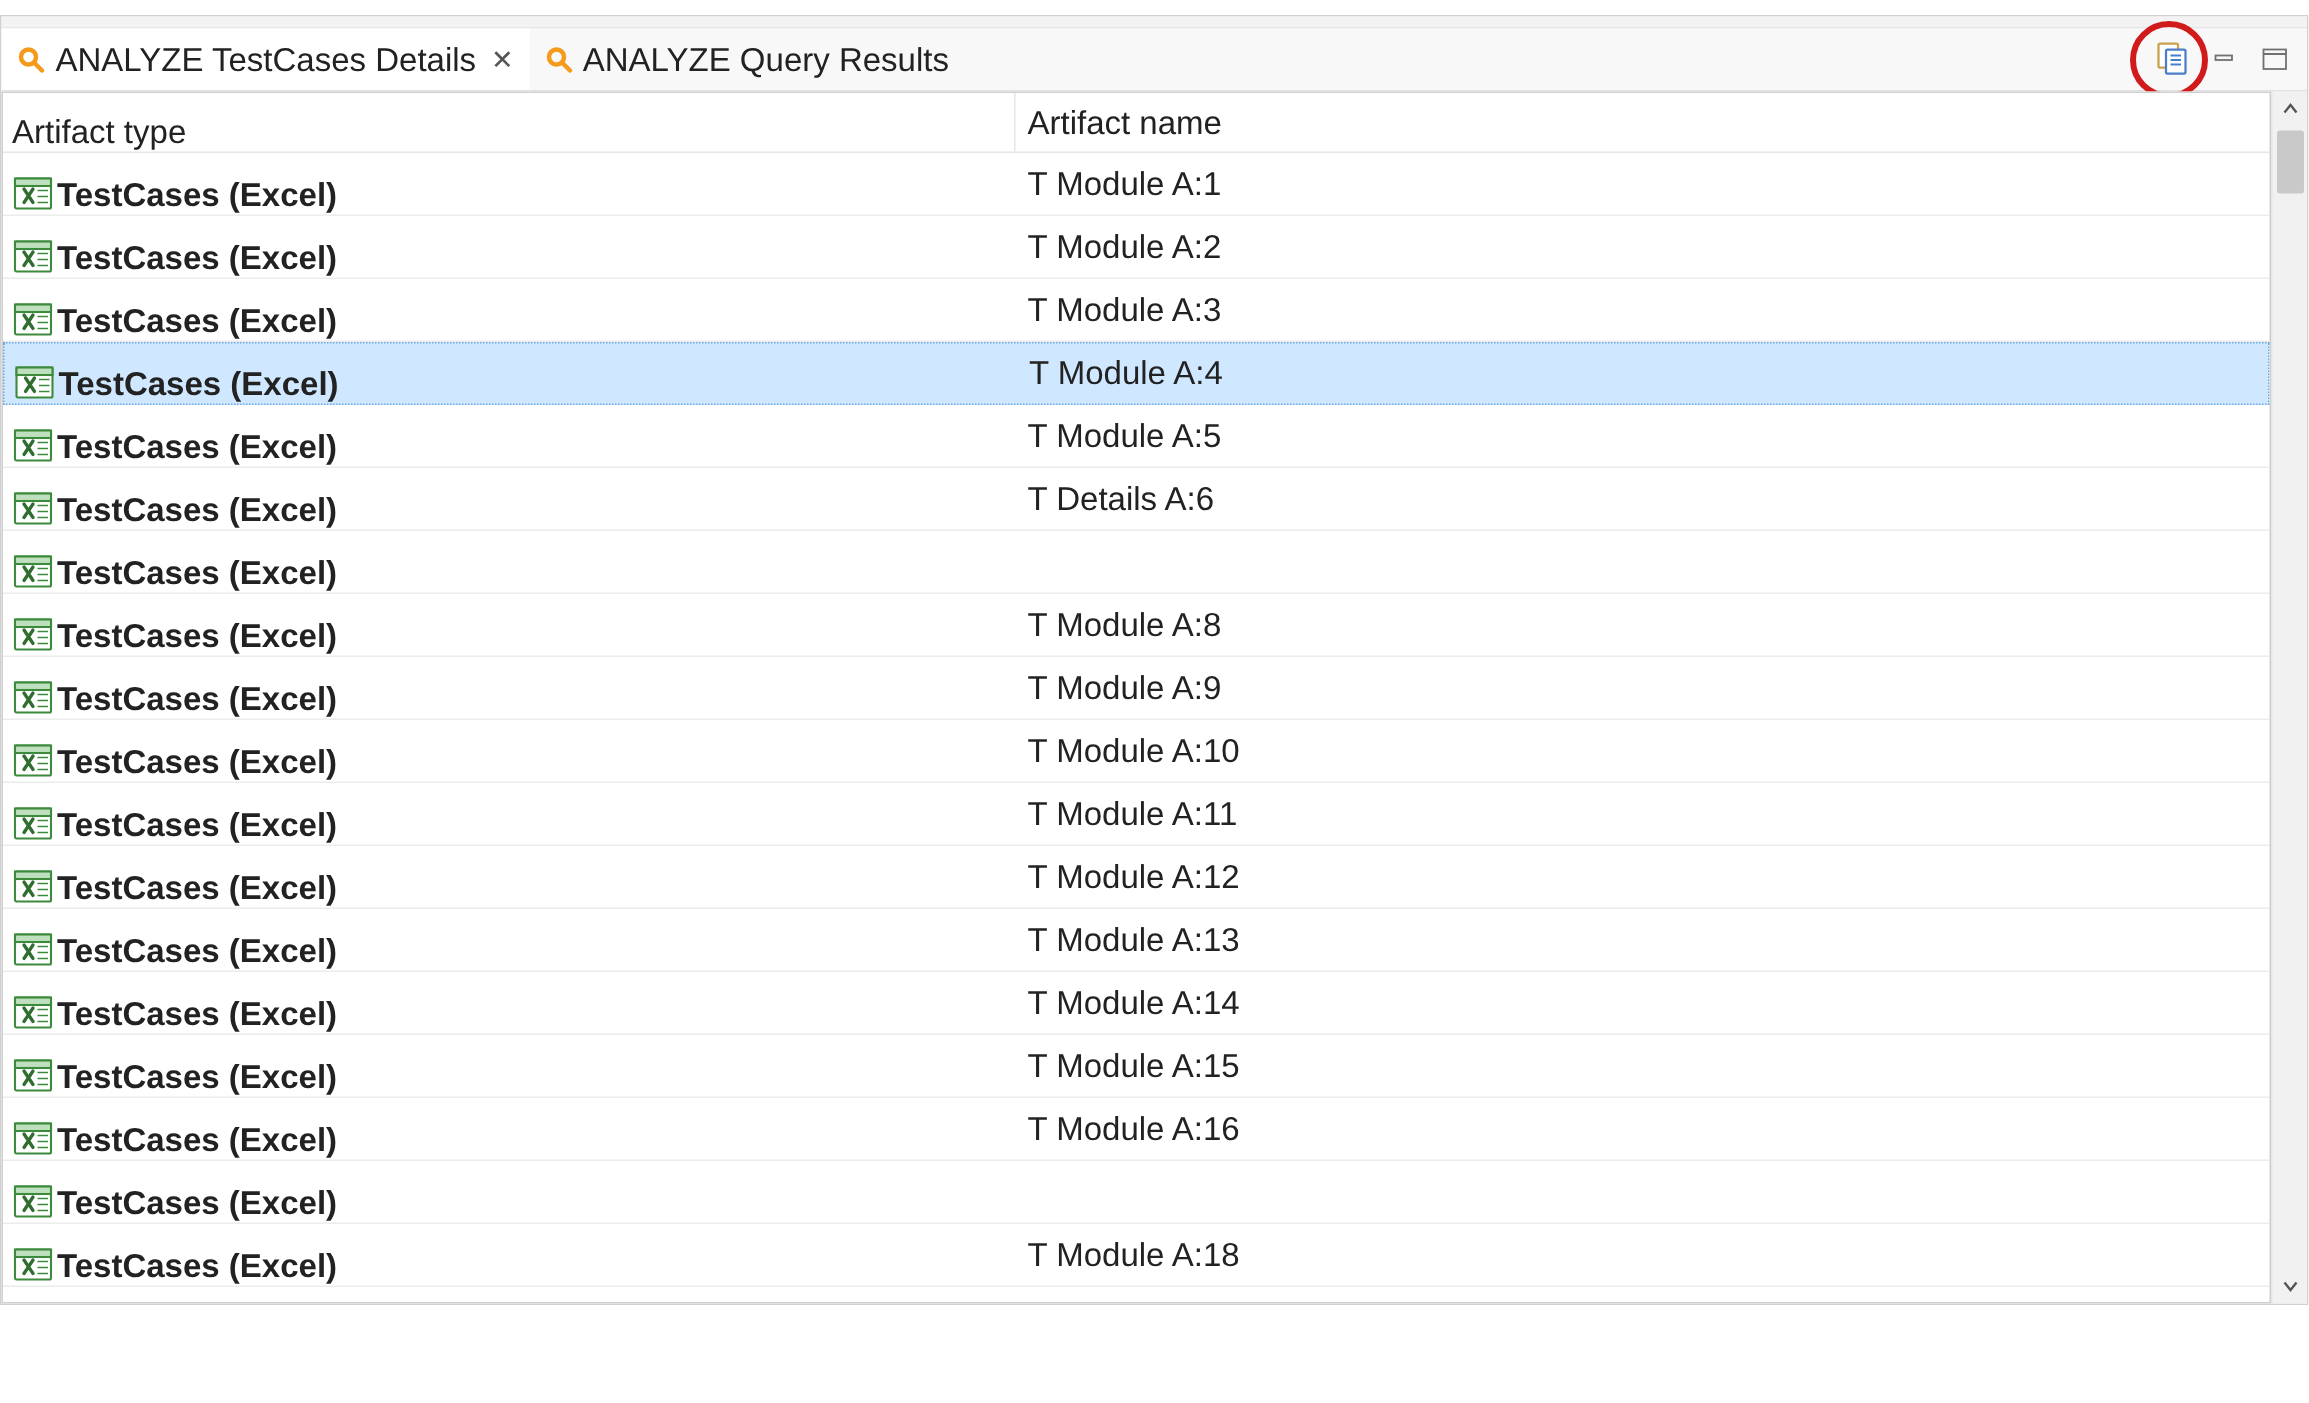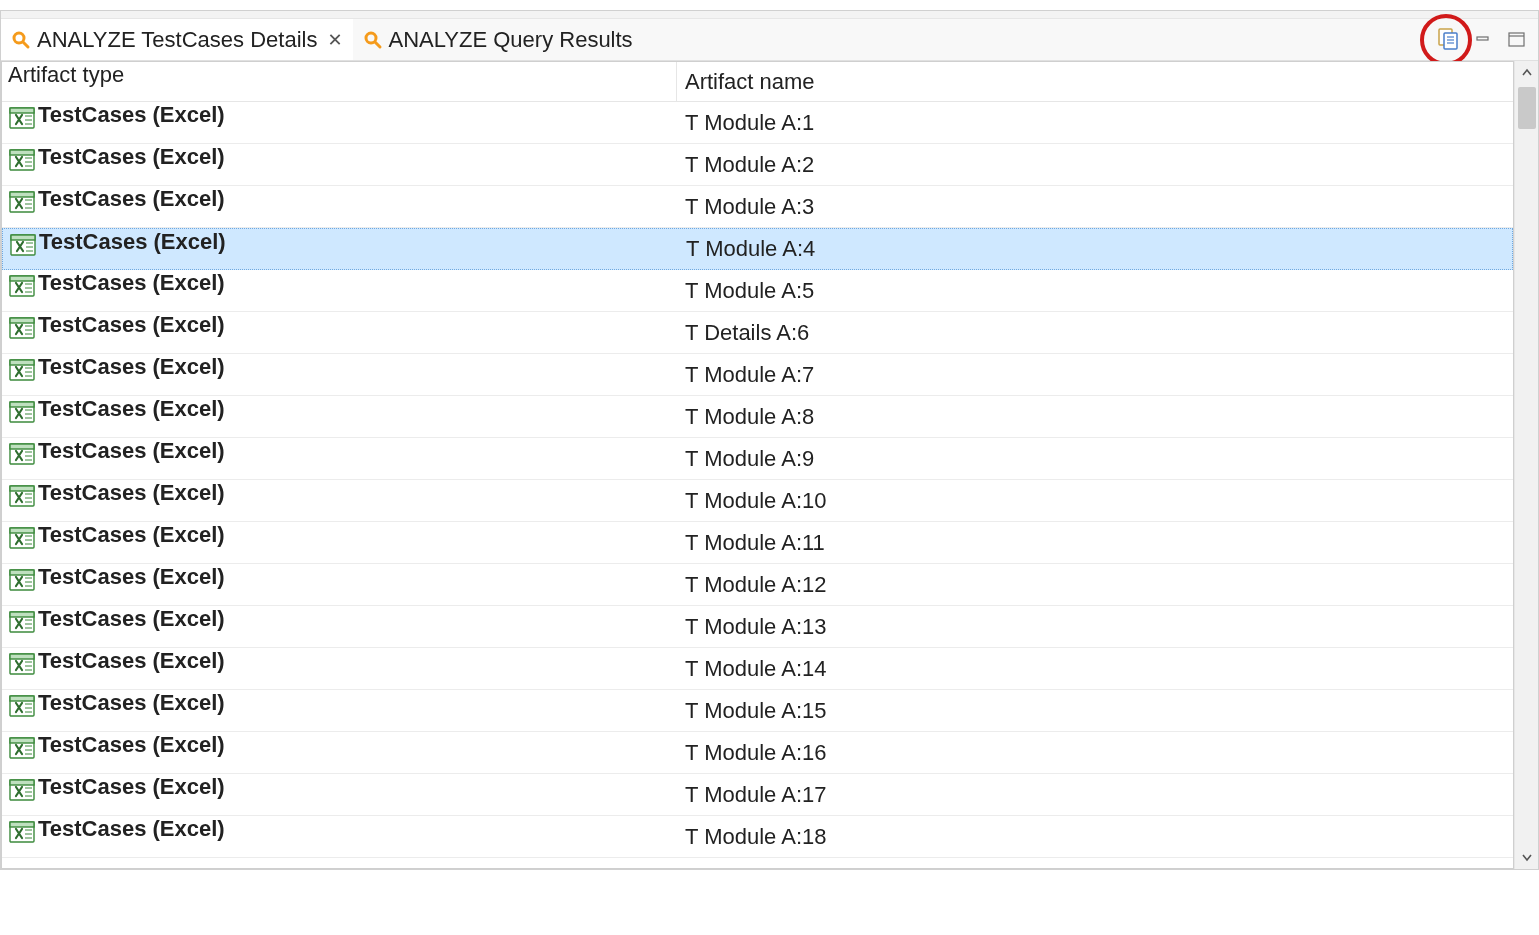--- a/index.html
+++ b/index.html
@@ -111,21 +111,21 @@
       align-items: center;
       font-size: 22px;
       color: #222;
     }
     .col-type {
       width: 675px;
       padding-left: 6px;
       border-right: 1px solid #e6e6e6;
       height: 100%;
       display: flex;
-      align-items: flex-start;
+      align-items: flex-end;
     }
     .col-name {
       flex: 1;
       padding-left: 8px;
       height: 100%;
       display: flex;
       align-items: center;
     }
     .data-row {
       display: flex;
@@ -327,23 +327,20 @@
   <rect x="2" y="4" width="24" height="20" rx="1" fill="#fff" stroke="#3c8a3c" stroke-width="1.4"></rect>
   <rect x="2" y="4" width="24" height="5" fill="#bfe0bf" stroke="#3c8a3c" stroke-width="1.4"></rect>
   <path d="M8 11 L14 20 M14 11 L8 20" stroke="#2f6e2f" stroke-width="2.2" stroke-linecap="round"></path>
   <line x1="17" y1="12" x2="24" y2="12" stroke="#3c8a3c" stroke-width="1"></line>
   <line x1="17" y1="16" x2="24" y2="16" stroke="#3c8a3c" stroke-width="1"></line>
   <line x1="17" y1="20" x2="24" y2="20" stroke="#3c8a3c" stroke-width="1"></line>
 </svg>
             </span>
             <span>TestCases (Excel)</span>
           </div>
-          <div class="col-name">
-            <span>T Module A:7</span>
-          </div>
         </div>
         <div class="data-row">
           <div class="col-type" style="border-right: none;">
             <span class="excel-icon">
 <svg width="28" height="28" viewBox="0 0 28 28">
   <rect x="2" y="4" width="24" height="20" rx="1" fill="#fff" stroke="#3c8a3c" stroke-width="1.4"></rect>
   <rect x="2" y="4" width="24" height="5" fill="#bfe0bf" stroke="#3c8a3c" stroke-width="1.4"></rect>
   <path d="M8 11 L14 20 M14 11 L8 20" stroke="#2f6e2f" stroke-width="2.2" stroke-linecap="round"></path>
   <line x1="17" y1="12" x2="24" y2="12" stroke="#3c8a3c" stroke-width="1"></line>
   <line x1="17" y1="16" x2="24" y2="16" stroke="#3c8a3c" stroke-width="1"></line>
@@ -506,23 +503,20 @@
 <svg width="28" height="28" viewBox="0 0 28 28">
   <rect x="2" y="4" width="24" height="20" rx="1" fill="#fff" stroke="#3c8a3c" stroke-width="1.4"></rect>
   <rect x="2" y="4" width="24" height="5" fill="#bfe0bf" stroke="#3c8a3c" stroke-width="1.4"></rect>
   <path d="M8 11 L14 20 M14 11 L8 20" stroke="#2f6e2f" stroke-width="2.2" stroke-linecap="round"></path>
   <line x1="17" y1="12" x2="24" y2="12" stroke="#3c8a3c" stroke-width="1"></line>
   <line x1="17" y1="16" x2="24" y2="16" stroke="#3c8a3c" stroke-width="1"></line>
   <line x1="17" y1="20" x2="24" y2="20" stroke="#3c8a3c" stroke-width="1"></line>
 </svg>
             </span>
             <span>TestCases (Excel)</span>
-          </div>
-          <div class="col-name">
-            <span>T Module A:17</span>
           </div>
         </div>
         <div class="data-row">
           <div class="col-type" style="border-right: none;">
             <span class="excel-icon">
 <svg width="28" height="28" viewBox="0 0 28 28">
   <rect x="2" y="4" width="24" height="20" rx="1" fill="#fff" stroke="#3c8a3c" stroke-width="1.4"></rect>
   <rect x="2" y="4" width="24" height="5" fill="#bfe0bf" stroke="#3c8a3c" stroke-width="1.4"></rect>
   <path d="M8 11 L14 20 M14 11 L8 20" stroke="#2f6e2f" stroke-width="2.2" stroke-linecap="round"></path>
   <line x1="17" y1="12" x2="24" y2="12" stroke="#3c8a3c" stroke-width="1"></line>

